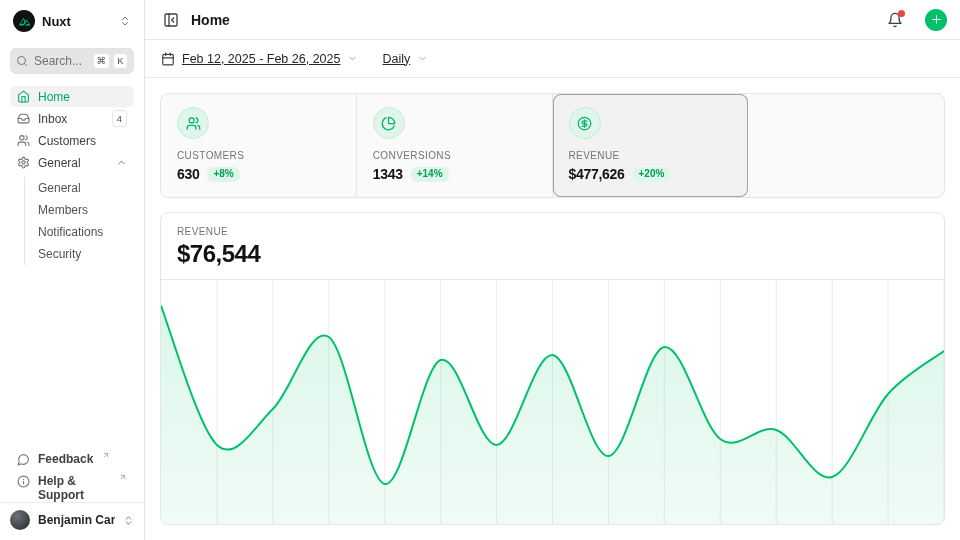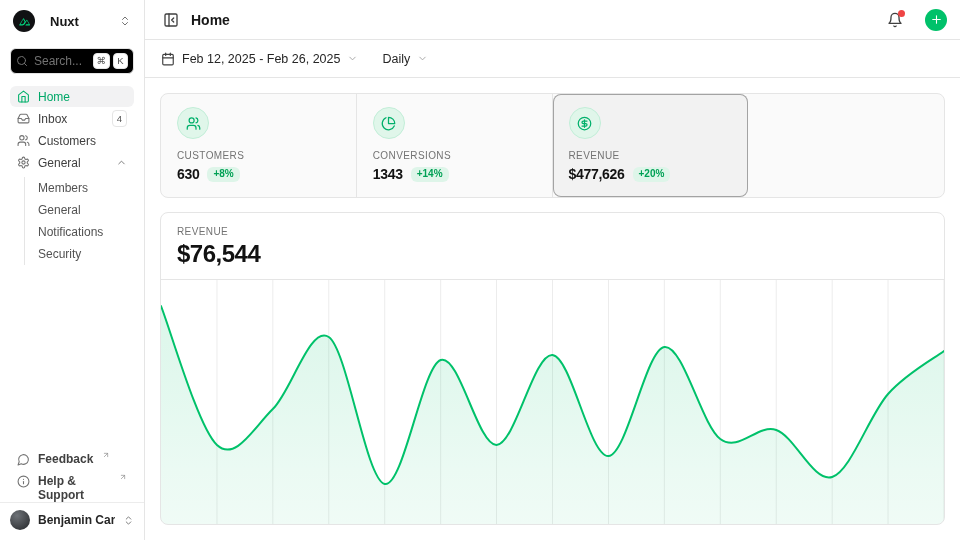--- a/index.html
+++ b/index.html
@@ -8,26 +8,26 @@
     font-family: "Liberation Sans", sans-serif;
     background:#fff; color:#171717; overflow:hidden; font-size:12px;
   }
   svg { display:block; }
   .icon { stroke:currentColor; fill:none; stroke-width:2; stroke-linecap:round; stroke-linejoin:round; }
 
   .app { display:flex; width:960px; height:540px; }
 
   
   .sidebar { width:145px; min-width:145px; border-right:1px solid #e5e5e5; display:flex; flex-direction:column; padding:8px 10px 4px; background:#fff; }
-  .team-row { display:flex; align-items:center; gap:15px; height:26px; padding:0 3px; border-radius:6px; cursor:pointer; }
+  .team-row { display:flex; align-items:center; gap:7px; height:26px; padding:0 3px; border-radius:6px; cursor:pointer; }
   .team-logo { width:22px; height:22px; min-width:22px; border-radius:50%; background:#101113; display:flex; align-items:center; justify-content:center; }
   .team-name { font-size:13px; font-weight:700; flex:1; color:#171717; }
   .muted-ic { color:#737373; display:flex; }
 
-  .searchbox { margin-top:14px; height:26px; border:1px solid #e3e3e3; border-radius:6px; display:flex; align-items:center; gap:6px; padding:0 5px; color:#737373; cursor:text; background:#000000; }
+  .searchbox { margin-top:14px; height:26px; border:1px solid #e3e3e3; border-radius:6px; display:flex; align-items:center; gap:6px; padding:0 5px; color:#737373; cursor:text; background:#e5e5e5; }
   .searchbox .ph { flex:1; font-size:12px; color:#737373; }
   .kbds { display:flex; gap:3px; }
   kbd { font-family:inherit; font-size:9.5px; line-height:1; border:1px solid #e5e5e5; border-radius:4px; padding:2.5px 3px; background:#fff; color:#525252; min-width:15px; text-align:center; }
 
   .nav { margin-top:12px; display:flex; flex-direction:column; gap:1px; }
   .nav-item { display:flex; align-items:center; gap:8px; height:21px; padding:0 7px; border-radius:6px; font-size:12px; color:#404040; cursor:pointer; }
   .nav-item .nicon { display:flex; color:#737373; }
   .nav-item.active { background:#f2f2f3; color:#00a868; font-weight:500; }
   .nav-item.active .nicon { color:#00b06b; }
   .badge-box { margin-left:auto; font-size:9.5px; line-height:1; border:1px solid #e5e5e5; border-radius:4px; padding:2.5px 4px; color:#525252; background:#fff; }
@@ -49,21 +49,21 @@
   
   .main { flex:1; display:flex; flex-direction:column; min-width:0; }
   .topbar { height:40px; min-height:40px; border-bottom:1px solid #e5e5e5; display:flex; align-items:center; gap:10px; padding:0 13px 0 16px; }
   .icon-btn { background:none; border:none; display:flex; color:#404040; cursor:pointer; padding:2px; }
   .topbar-title { font-size:14px; font-weight:700; color:#171717; flex:1; }
   .bell-wrap { position:relative; }
   .dot { position:absolute; top:0; right:0; width:7px; height:7px; background:#ef4444; border-radius:50%; }
   .plus-btn { width:22px; height:22px; min-width:22px; border-radius:50%; background:#00c16a; color:#fff; border:none; display:flex; align-items:center; justify-content:center; cursor:pointer; margin-left:10px; }
 
   .toolbar { height:38px; min-height:38px; border-bottom:1px solid #e5e5e5; display:flex; align-items:center; gap:24px; padding:0 16px; }
-  .tool-btn { display:flex; align-items:center; gap:7px; font-family:inherit; font-size:12.5px; font-weight:500; color:#262626; background:none; border:none; cursor:pointer; }
+  .tool-btn { display:flex; align-items:center; gap:7px; font-family:inherit; font-size:12.5px; font-weight:500; color:#262626; background:none; border:none; cursor:pointer;text-decoration:underline; }
   .tool-btn .cicon { color:#404040; display:flex; }
   .tool-btn .chev { color:#a3a3a3; display:flex; }
 
   .content { flex:1; padding:15px; display:flex; flex-direction:column; gap:14px; overflow:hidden; }
 
   .stats { display:grid; grid-template-columns:repeat(4,1fr); border:1px solid #e5e5e5; border-radius:8px; background:#fafafa; }
   .stat { padding:13px 16px 15px; border-right:1px solid #e5e5e5; cursor:pointer; }
   .stat:last-child { border-right:none; }
   .stat.selected { background:#f2f2f2; border-radius:8px; box-shadow:0 0 0 1px #a3a3a3 inset; border-right-color:#e5e5e5; }
   .stat-icon { width:32px; height:32px; border-radius:50%; background:#e0f6ea; border:1px solid #c2eed8; color:#00b06b; display:flex; align-items:center; justify-content:center; }
@@ -157,22 +157,22 @@
         </span>
         <span>General</span>
         <span class="nav-chev">
           <svg class="icon" width="11" height="11" viewBox="0 0 24 24">
               <path d="m18 15-6-6-6 6"></path>
             </svg>
         </span>
       </div>
 
       <div class="subnav">
+        <div class="sub-item">General</div>
         <div class="sub-item">Members</div>
-        <div class="sub-item">General</div>
         <div class="sub-item">Notifications</div>
         <div class="sub-item">Security</div>
       </div>
     </nav>
 
     <div class="sidebar-bottom">
       <div class="foot-item">
         <span class="nicon">
           <svg class="icon" width="13" height="13" viewBox="0 0 24 24">
               <path d="M7.9 20A9 9 0 1 0 4 16.1L2 22Z"></path>

